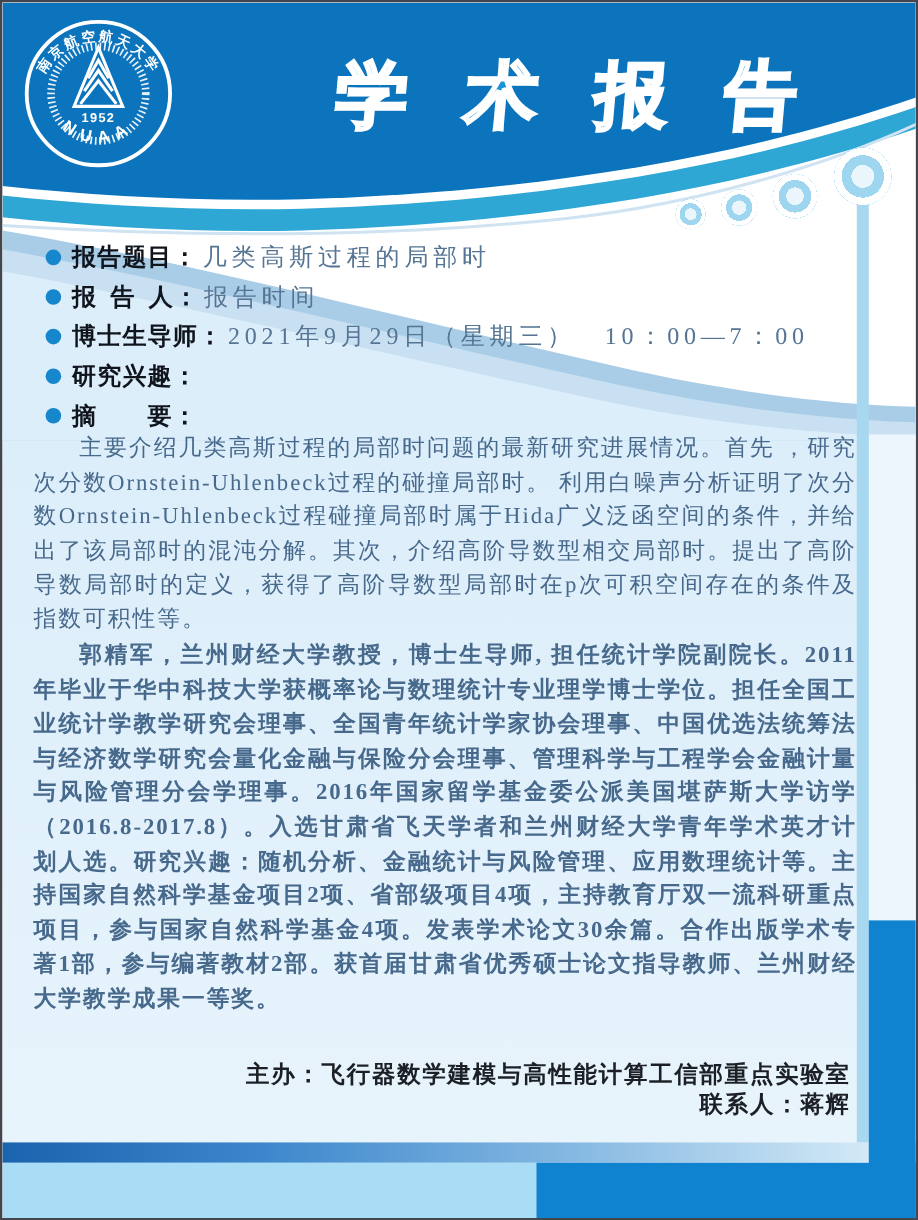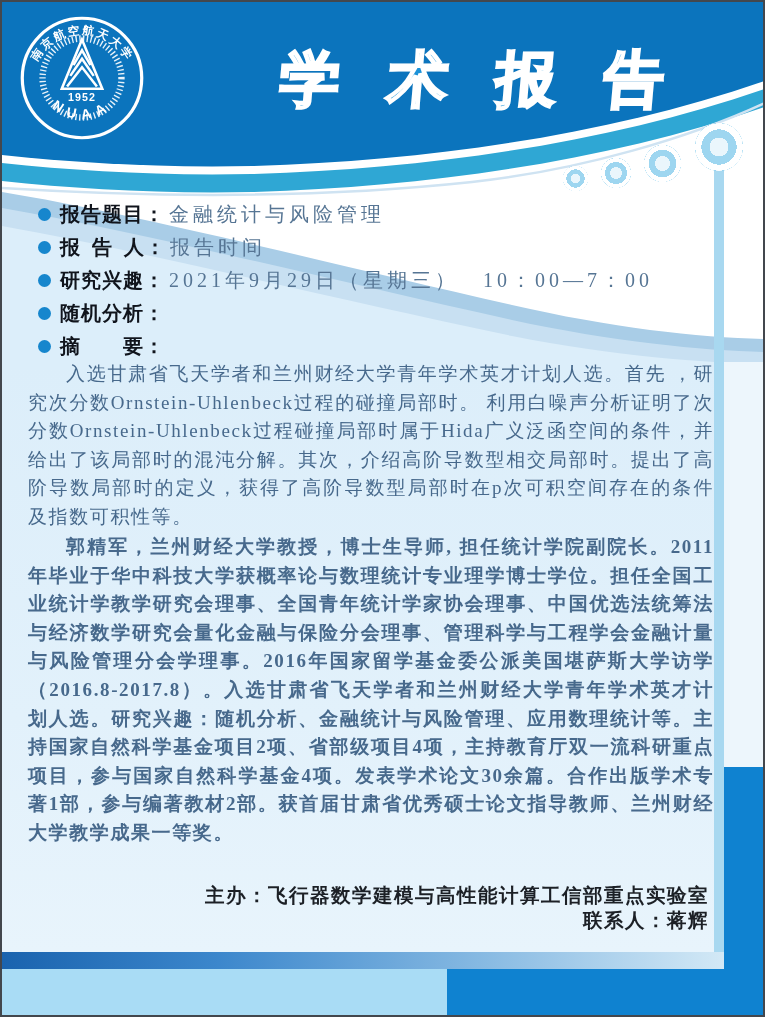--- a/index.html
+++ b/index.html
@@ -131,43 +131,43 @@
   <div class="band"></div>
   <div class="bottom-left"></div>
   <div class="bottom-right"></div>
 
   <div class="text-layer">
 
     <div class="info-list">
       <div class="info-row">
         <span class="dot"></span>
         <span class="lbl">报告题目：</span>
-        <span class="val">金融统计与风险管理</span>
+        <span class="val">几类高斯过程的局部时</span>
       </div>
       <div class="info-row">
         <span class="dot"></span>
         <span class="lbl">报 告 人：</span>
         <span class="val">报告时间</span>
       </div>
       <div class="info-row">
         <span class="dot"></span>
-        <span class="lbl">研究兴趣：</span>
+        <span class="lbl">博士生导师：</span>
         <span class="val">2021年9月29日（星期三）　10：00—7：00</span>
       </div>
       <div class="info-row">
         <span class="dot"></span>
-        <span class="lbl">随机分析：</span>
+        <span class="lbl">研究兴趣：</span>
       </div>
       <div class="info-row">
         <span class="dot"></span>
         <span class="lbl">摘　　要：</span>
       </div>
     </div>
 
-    <p class="para abstract">入选甘肃省飞天学者和兰州财经大学青年学术英才计划人选。首先 ，研究次分数Ornstein-Uhlenbeck过程的碰撞局部时。 利用白噪声分析证明了次分数Ornstein-Uhlenbeck过程碰撞局部时属于Hida广义泛函空间的条件，并给出了该局部时的混沌分解。其次，介绍高阶导数型相交局部时。提出了高阶导数局部时的定义，获得了高阶导数型局部时在p次可积空间存在的条件及指数可积性等。</p>
+    <p class="para abstract">主要介绍几类高斯过程的局部时问题的最新研究进展情况。首先 ，研究次分数Ornstein-Uhlenbeck过程的碰撞局部时。 利用白噪声分析证明了次分数Ornstein-Uhlenbeck过程碰撞局部时属于Hida广义泛函空间的条件，并给出了该局部时的混沌分解。其次，介绍高阶导数型相交局部时。提出了高阶导数局部时的定义，获得了高阶导数型局部时在p次可积空间存在的条件及指数可积性等。</p>
 
 
     <p class="para bio">郭精军，兰州财经大学教授，博士生导师, 担任统计学院副院长。2011年毕业于华中科技大学获概率论与数理统计专业理学博士学位。担任全国工业统计学教学研究会理事、全国青年统计学家协会理事、中国优选法统筹法与经济数学研究会量化金融与保险分会理事、管理科学与工程学会金融计量与风险管理分会学理事。2016年国家留学基金委公派美国堪萨斯大学访学（2016.8-2017.8）。入选甘肃省飞天学者和兰州财经大学青年学术英才计划人选。研究兴趣：随机分析、金融统计与风险管理、应用数理统计等。主持国家自然科学基金项目2项、省部级项目4项，主持教育厅双一流科研重点项目，参与国家自然科学基金4项。发表学术论文30余篇。合作出版学术专著1部，参与编著教材2部。获首届甘肃省优秀硕士论文指导教师、兰州财经大学教学成果一等奖。</p>
 
     <div class="footer-line contact">联系人：蒋辉</div>
     <div class="footer-line organizer">主办：飞行器数学建模与高性能计算工信部重点实验室</div>
   </div>
 
 </div>
 

